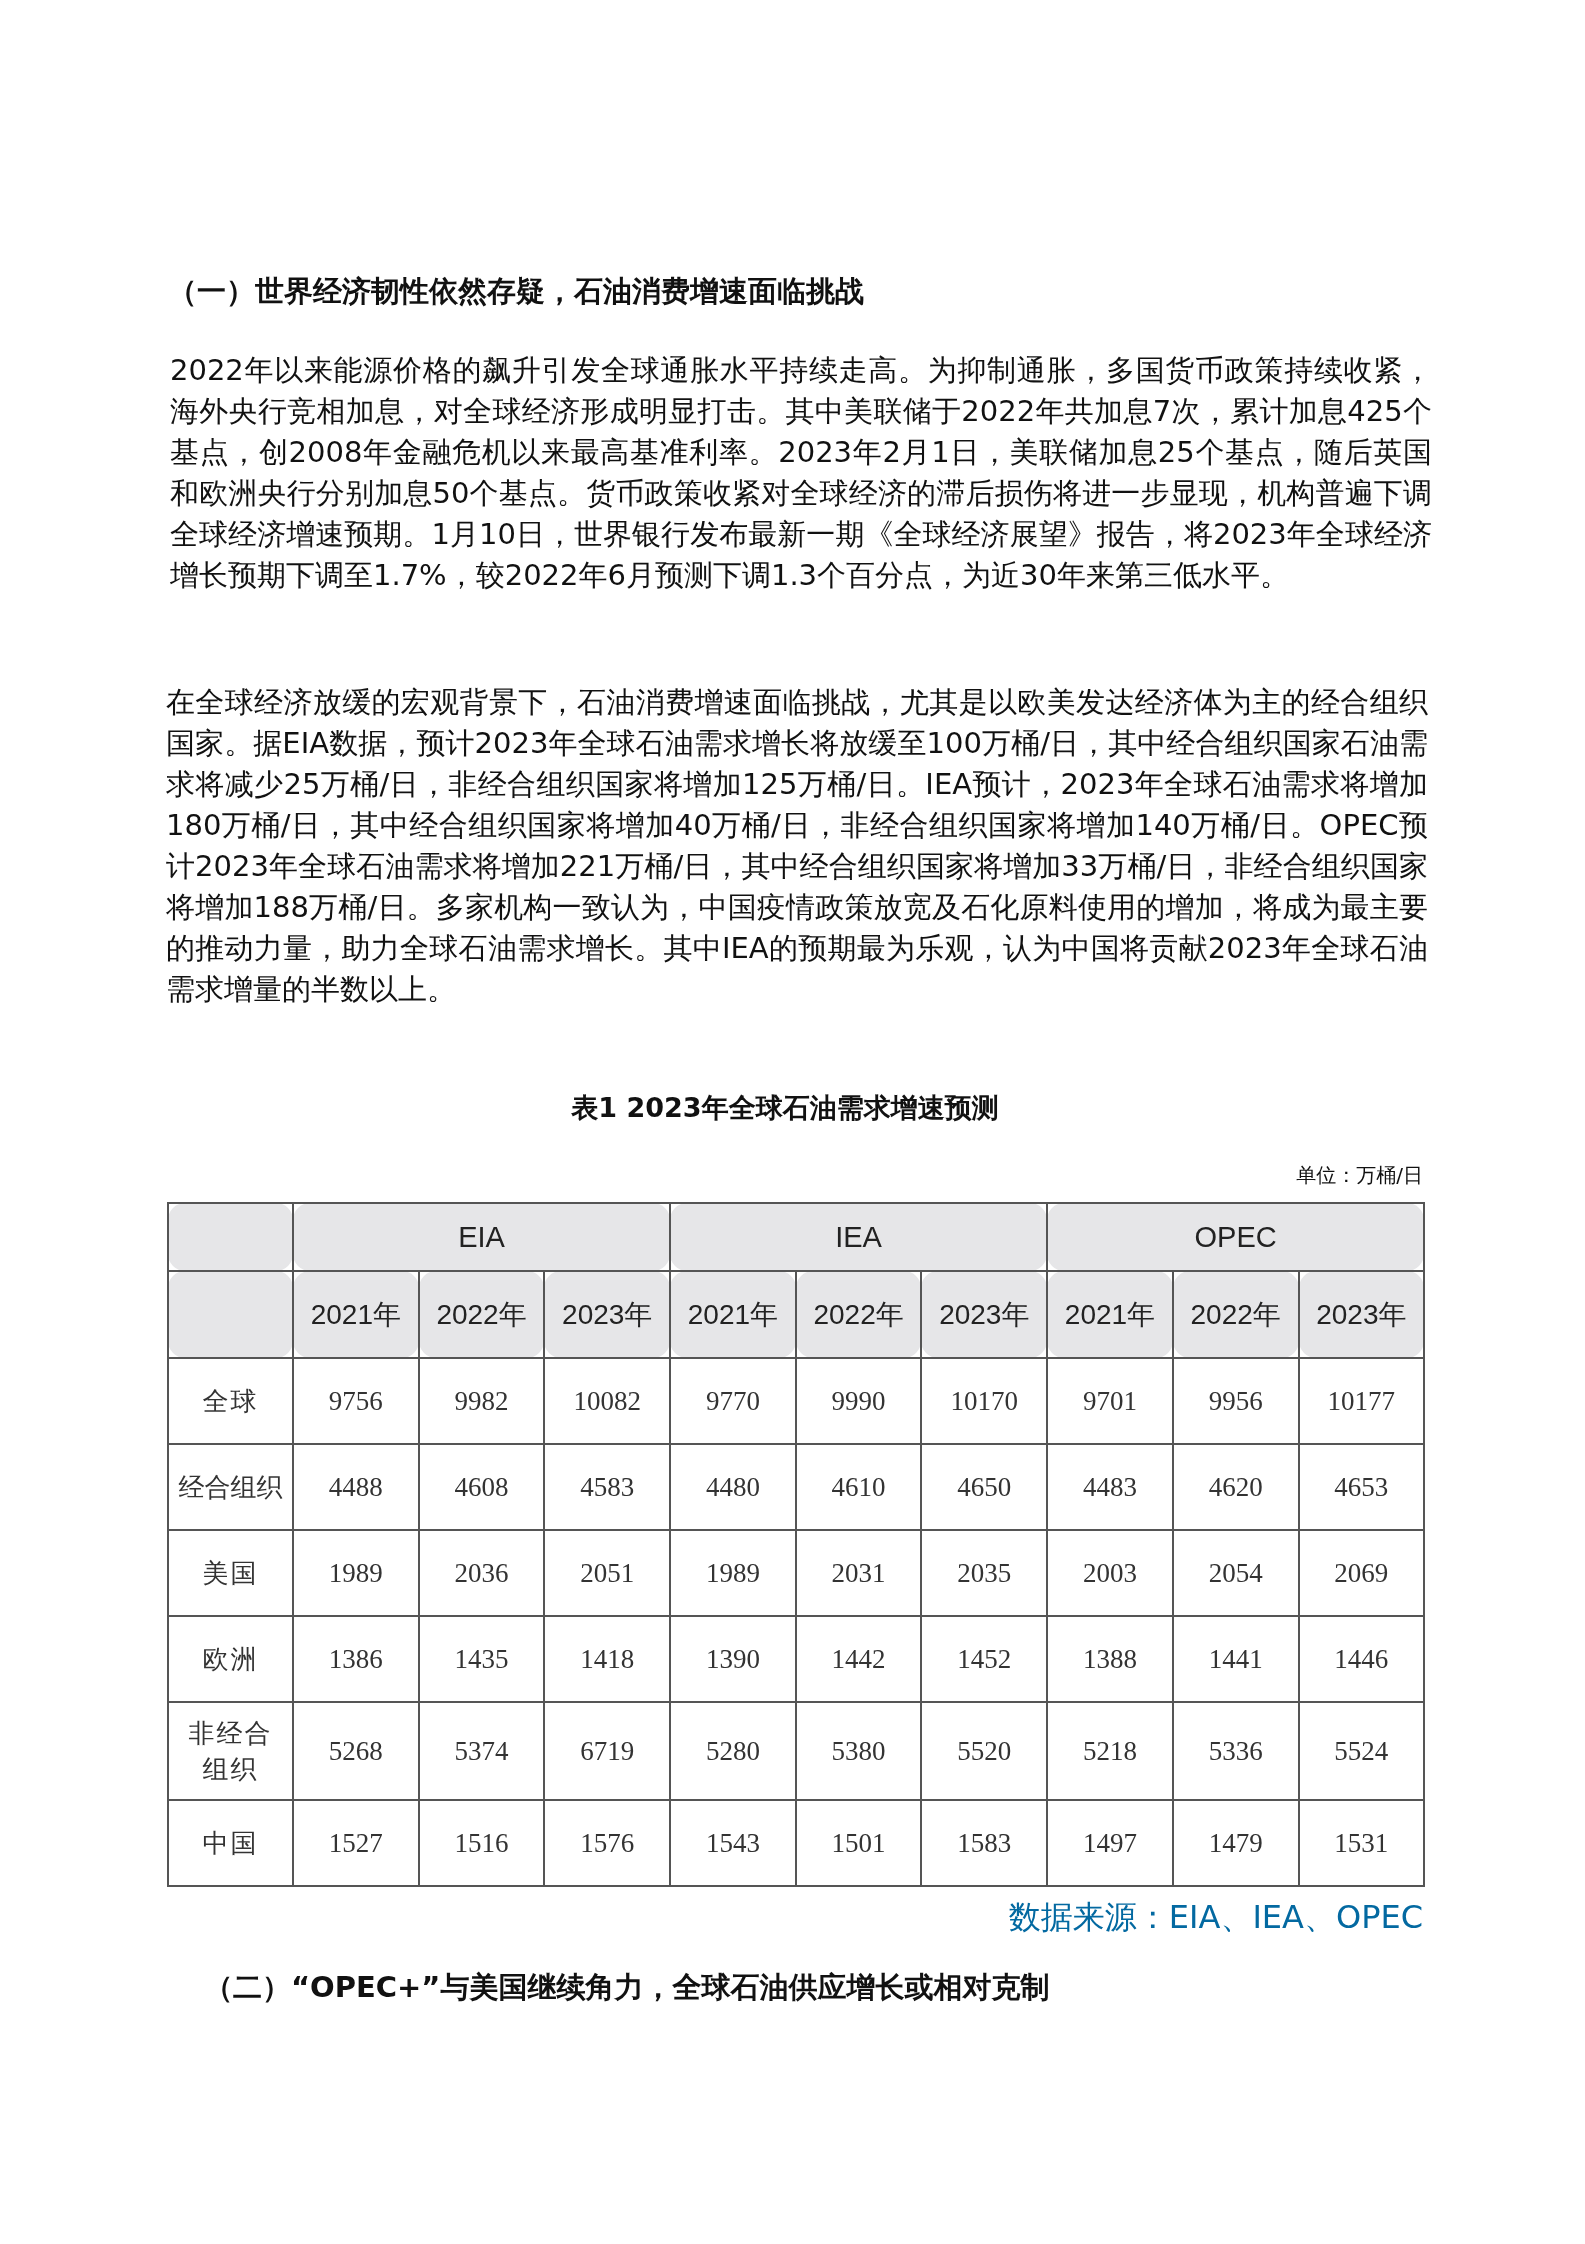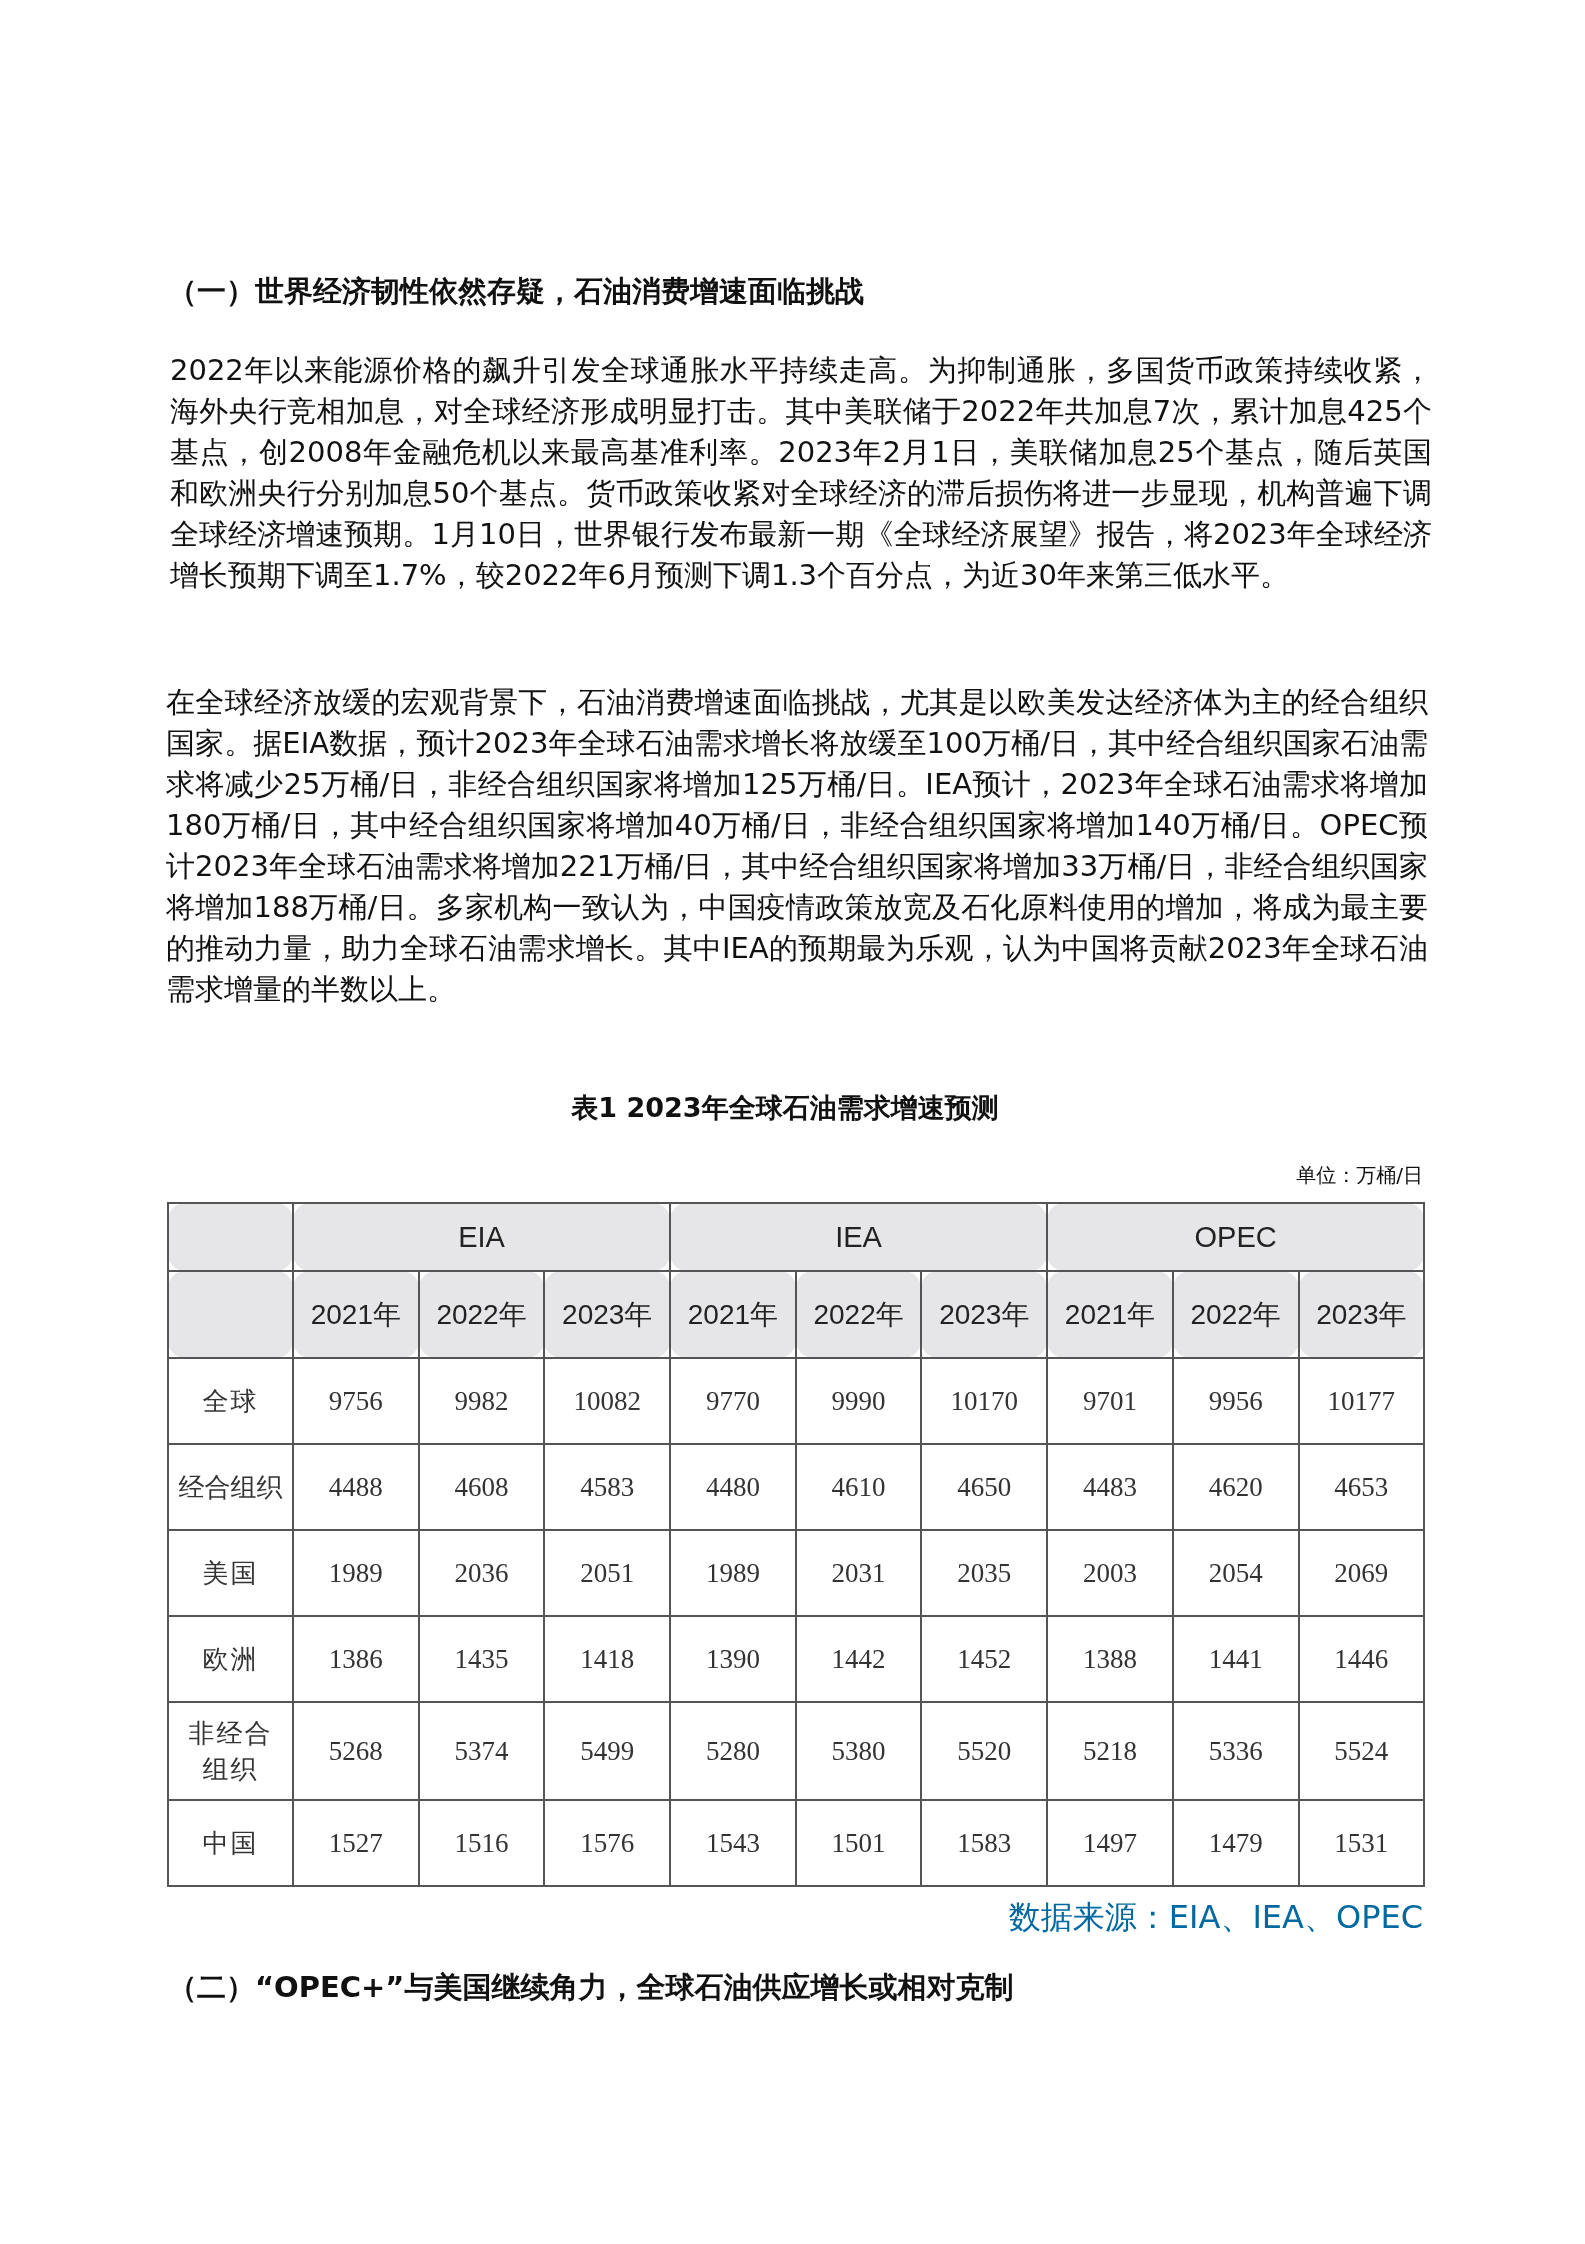--- a/index.html
+++ b/index.html
@@ -154,21 +154,21 @@
       <td>1446</td>
     </tr>
 
     <tr class="tall">
       <td class="rowlabel">
         <div>非经合</div>
         <div>组织</div>
       </td>
       <td>5268</td>
       <td>5374</td>
-      <td>5499</td>
+      <td>6719</td>
       <td>5280</td>
       <td>5380</td>
       <td>5520</td>
       <td>5218</td>
       <td>5336</td>
       <td>5524</td>
     </tr>
 
     <tr>
       <td class="rowlabel">中国</td>
@@ -180,15 +180,15 @@
       <td>1583</td>
       <td>1497</td>
       <td>1479</td>
       <td>1531</td>
     </tr>
   </tbody>
     </table>
 
   <div class="source">数据来源：EIA、IEA、OPEC</div>
 
-  <div class="heading" style="top:1968px;">（二）“OPEC+”与美国继续角力，全球石油供应增长或相对克制</div>
+  <div class="heading" style="top:1968px;margin-left:36px;">（二）“OPEC+”与美国继续角力，全球石油供应增长或相对克制</div>
 
 </div>
 
 </body></html>

